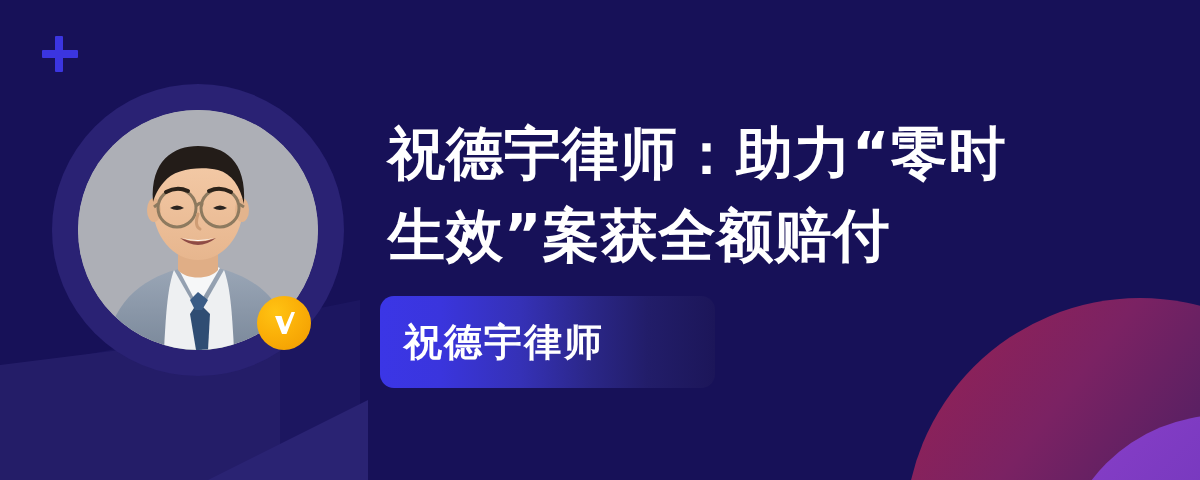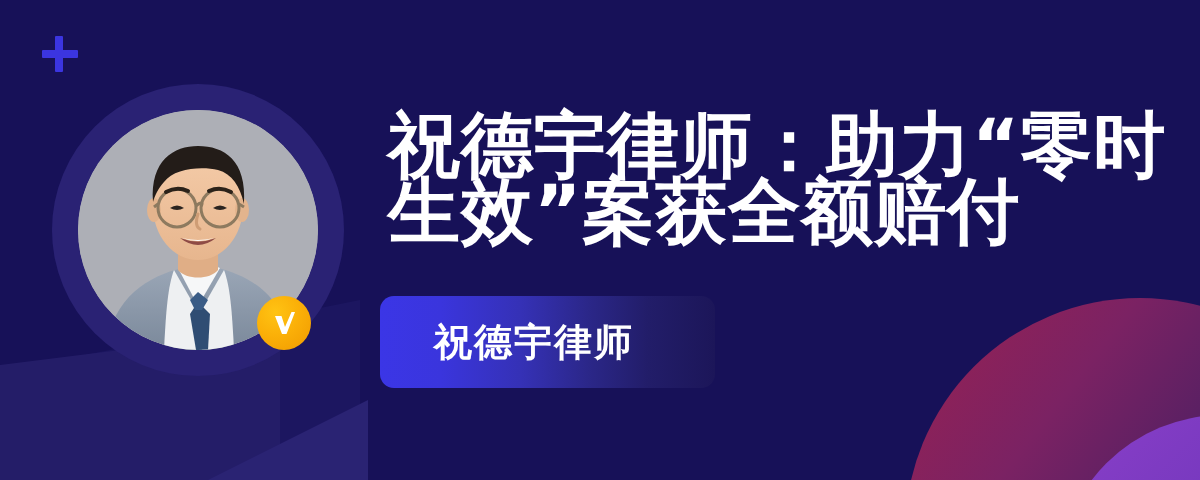--- a/index.html
+++ b/index.html
@@ -146,41 +146,41 @@
   }
   .verify-badge svg { width: 32px; height: 32px; display:block; }
 
   
   .title {
     position: absolute;
     left: 388px;
     top: 112px;
     width: 790px;
     color: #ffffff;
-    font-size: 72px;
-    line-height: 66px;
+    font-size: 57px;
+    line-height: 82px;
     font-weight: 700;
     letter-spacing: 1px;
     white-space: pre-line;
     font-family: "DejaVu Sans", "Liberation Sans", sans-serif;
   }
 
   .name-chip {
     position: absolute;
     left: 380px;
     top: 296px;
     width: 335px;
     height: 92px;
     border-radius: 14px;
     background: linear-gradient(90deg, #3b36e6 0%, #3a35dd 18%, #3531b6 42%, #2b2789 62%, #221d69 80%, #1c1659 100%);
     display: flex;
     align-items: center;
   }
   .name-chip-label {
-    padding-left: 54px;
+    padding-left: 24px;
     color: #ffffff;
     font-size: 38px;
     font-weight: 700;
     letter-spacing: 2px;
     font-family: "DejaVu Sans", "Liberation Sans", sans-serif;
   }
 </style>
 </head>
 <body>
 

